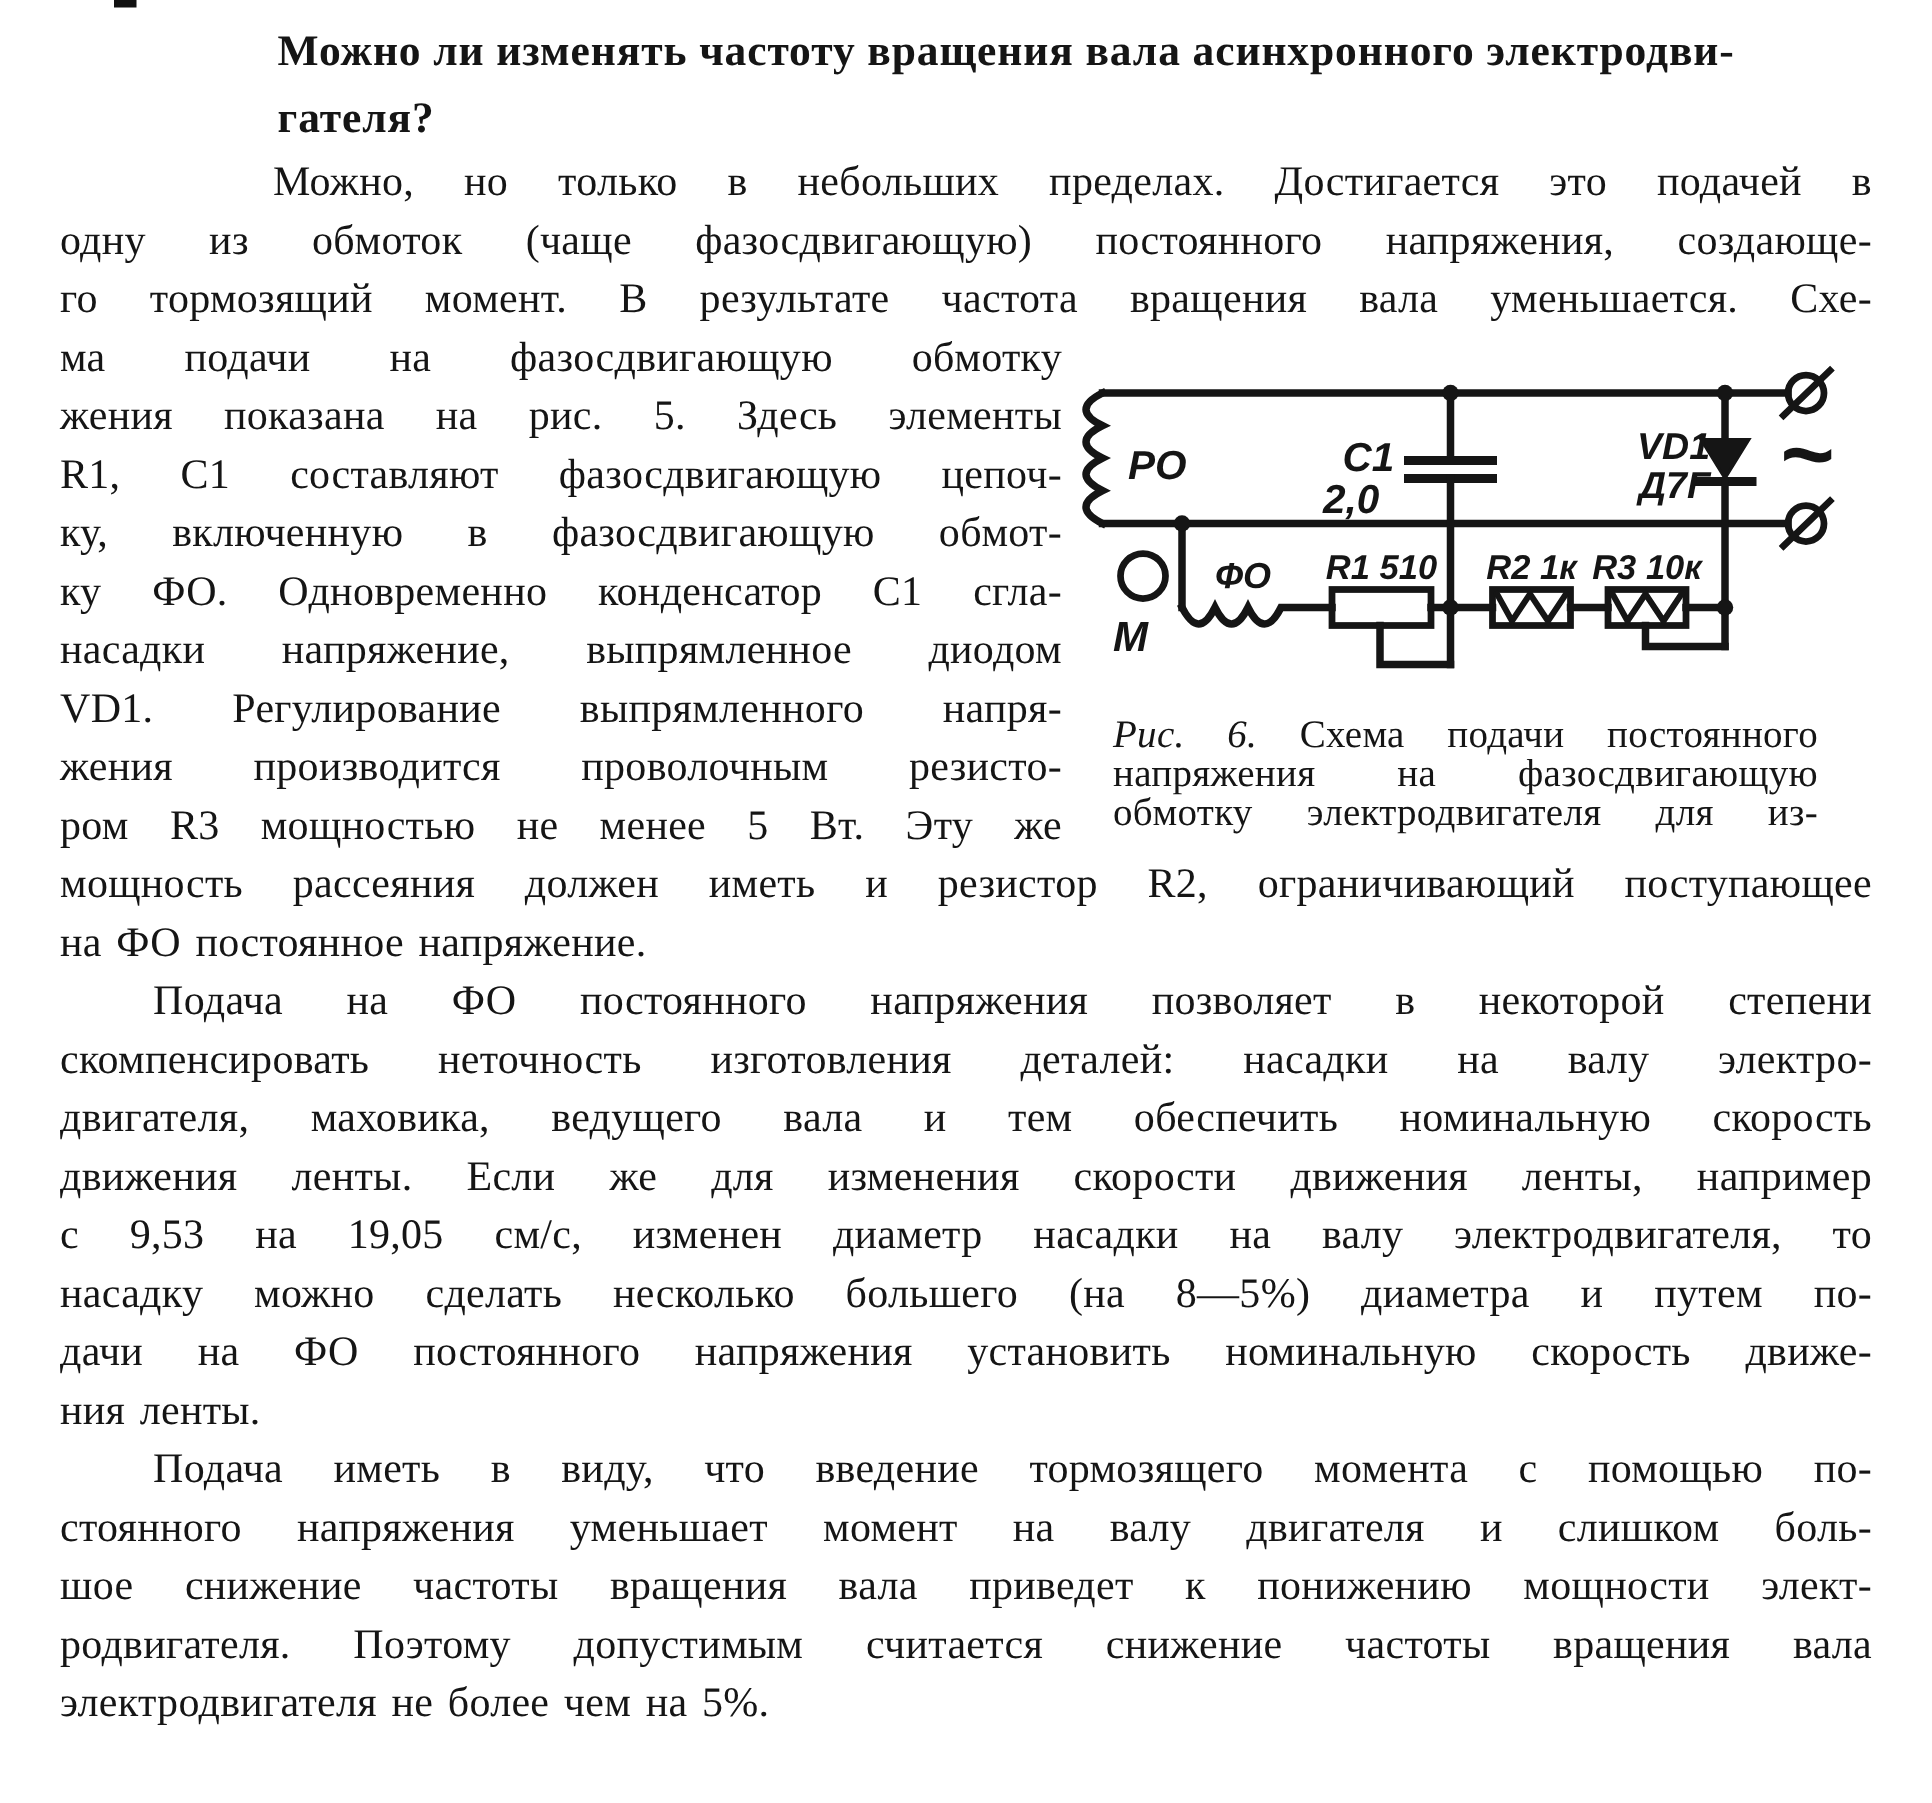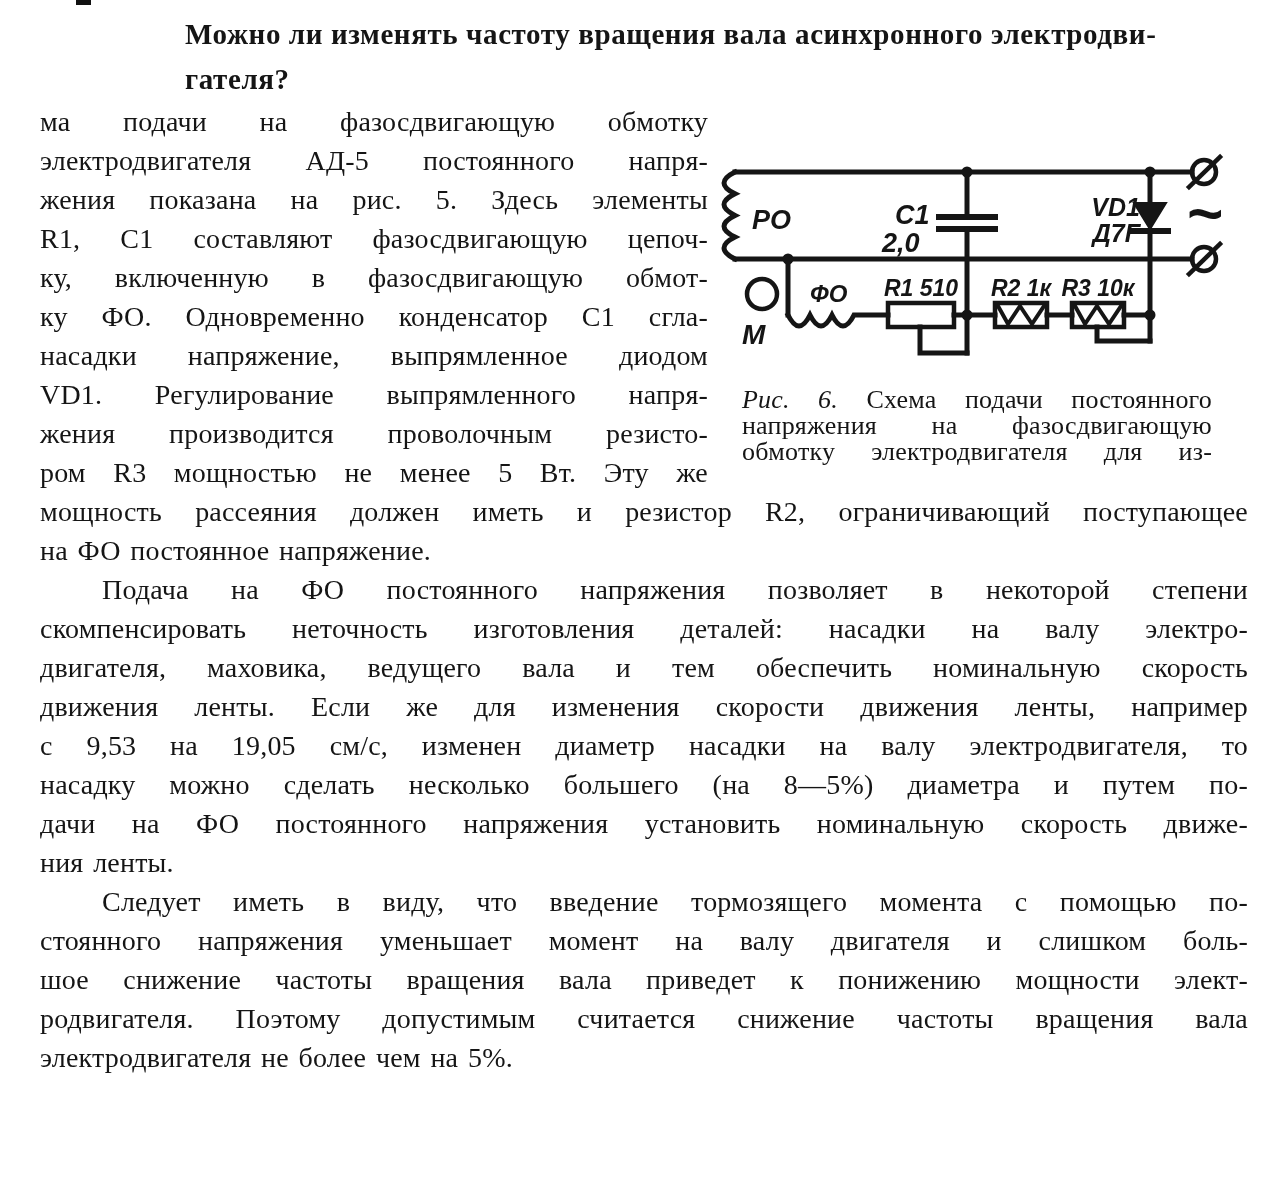--- a/index.html
+++ b/index.html
@@ -22,21 +22,21 @@
     font-weight:700;
     line-height:45px;
     letter-spacing:0.6px;
   }
   .body{font-size:28px;line-height:39px;letter-spacing:0.2px;word-spacing:2.5px;}
   .tline{text-align:justify;text-align-last:justify;}
   .no-justify .tline{text-align:left;text-align-last:left;}
   .block:not(.justify-all):not(.no-justify) .tline.last{text-align-last:left;}
   .indent-lg .tline:first-child{text-indent:142px;}
   .indent-md .tline:first-child{text-indent:62px;}
-  .cols{display:flex;align-items:center;}
+  .cols{display:flex;align-items:flex-start;}
   .leftcol{width:668px;flex:0 0 668px;}
   .figure{width:540px;margin-left:4px;}
   .figure svg{display:block;margin-top:10px;}
   .caption{
     margin-top:18px;
     margin-left:30px;
     width:470px;
     font-size:26px;
     line-height:26px;
     letter-spacing:0.2px;
@@ -54,26 +54,30 @@
 
 <div class="page">
 
   <div class="artifact"></div>
 
   <div class="block title no-justify">
       <div class="tline">Можно ли изменять частоту вращения вала асинхронного электродви-</div>
       <div class="tline last">гателя?</div>
     </div>
 
+  <div class="block body indent-lg justify-all">
+      <div class="tline">Можно, но только в небольших пределах. Достигается это подачей в</div>
+      <div class="tline">одну из обмоток (чаще фазосдвигающую) постоянного напряжения, создающе-</div>
+      <div class="tline last">го тормозящий момент. В результате частота вращения вала уменьшается. Схе-</div>
+    </div>
 
   <div class="cols">
 
     <div class="leftcol block body justify-all">
         <div class="tline">ма подачи на фазосдвигающую обмотку</div>
-        <div class="tline">электродвигателя АД-5 постоянного напря-</div>
         <div class="tline">жения показана на рис. 5. Здесь элементы</div>
         <div class="tline">R1, C1 составляют фазосдвигающую цепоч-</div>
         <div class="tline">ку, включенную в фазосдвигающую обмот-</div>
         <div class="tline">ку ФО. Одновременно конденсатор C1 сгла-</div>
         <div class="tline">насадки напряжение, выпрямленное диодом</div>
         <div class="tline">VD1. Регулирование выпрямленного напря-</div>
         <div class="tline">жения производится проволочным резисто-</div>
         <div class="tline last">ром R3 мощностью не менее 5 Вт. Эту же</div>
       </div>
 
@@ -156,20 +160,20 @@
       <div class="tline">скомпенсировать неточность изготовления деталей: насадки на валу электро-</div>
       <div class="tline">двигателя, маховика, ведущего вала и тем обеспечить номинальную скорость</div>
       <div class="tline">движения ленты. Если же для изменения скорости движения ленты, например</div>
       <div class="tline">с 9,53 на 19,05 см/с, изменен диаметр насадки на валу электродвигателя, то</div>
       <div class="tline">насадку можно сделать несколько большего (на 8—5%) диаметра и путем по-</div>
       <div class="tline">дачи на ФО постоянного напряжения установить номинальную скорость движе-</div>
       <div class="tline last">ния ленты.</div>
     </div>
 
   <div class="block body indent-md">
-      <div class="tline">Следует иметь в виду, что введение тормозящего момента с помощью по-</div>
+      <div class="tline">Подача иметь в виду, что введение тормозящего момента с помощью по-</div>
       <div class="tline">стоянного напряжения уменьшает момент на валу двигателя и слишком боль-</div>
       <div class="tline">шое снижение частоты вращения вала приведет к понижению мощности элект-</div>
       <div class="tline">родвигателя. Поэтому допустимым считается снижение частоты вращения вала</div>
       <div class="tline last">электродвигателя не более чем на 5%.</div>
     </div>
 
 </div>
 
 </body></html>

